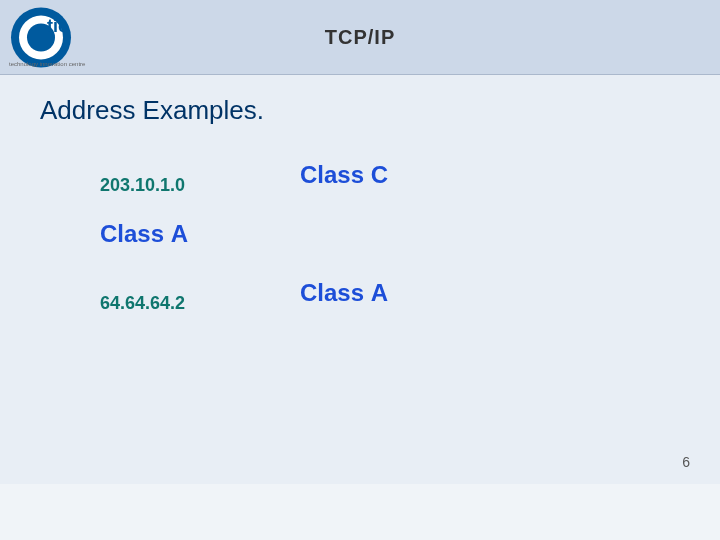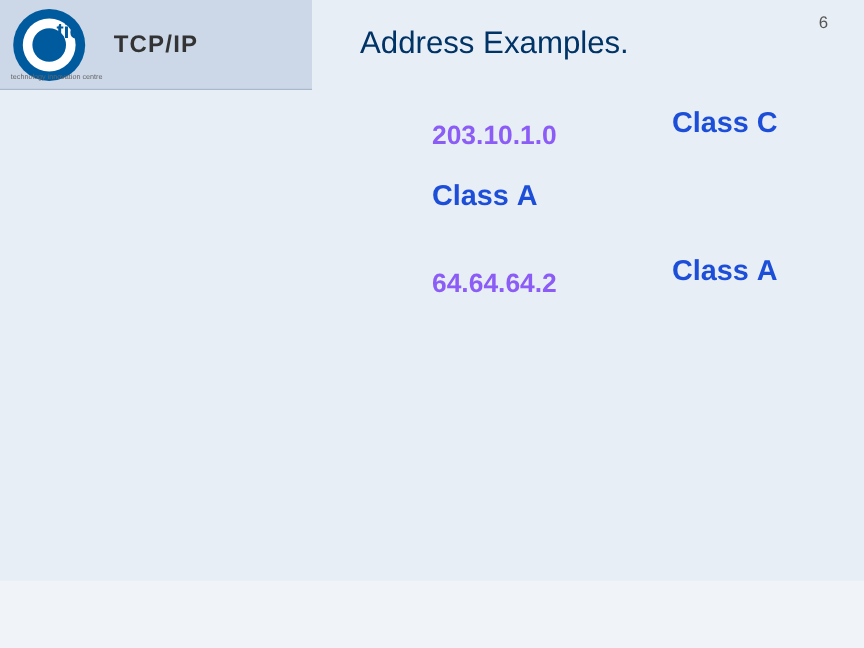--- a/index.html
+++ b/index.html
@@ -12,21 +12,21 @@
       overflow: hidden;
       position: relative;
     }
 
     .slide {
       width: 720px;
       height: 484px;
       background: #e8eef5;
       position: relative;
       display: flex;
-      flex-direction: row;
+      flex-direction: column;
     }
 
     
     .header {
       width: 100%;
       height: 75px;
       background: #ccd8e8;
       display: flex;
       align-items: center;
       justify-content: center;
@@ -100,23 +100,23 @@
     }
 
     .example-row {
       display: flex;
       flex-direction: row;
       align-items: center;
       padding: 10px 0;
     }
 
     .ip-address {
-      font-size: 22px;
+      font-size: 18px;
       font-weight: bold;
-      color: #8b5cf6;
+      color: #0f766e;
       width: 200px;
       min-width: 200px;
       margin-top: 21px;
     }
 
     .class-label {
       font-size: 24px;
       font-weight: bold;
       color: #1d4ed8;
       width: 120px;

